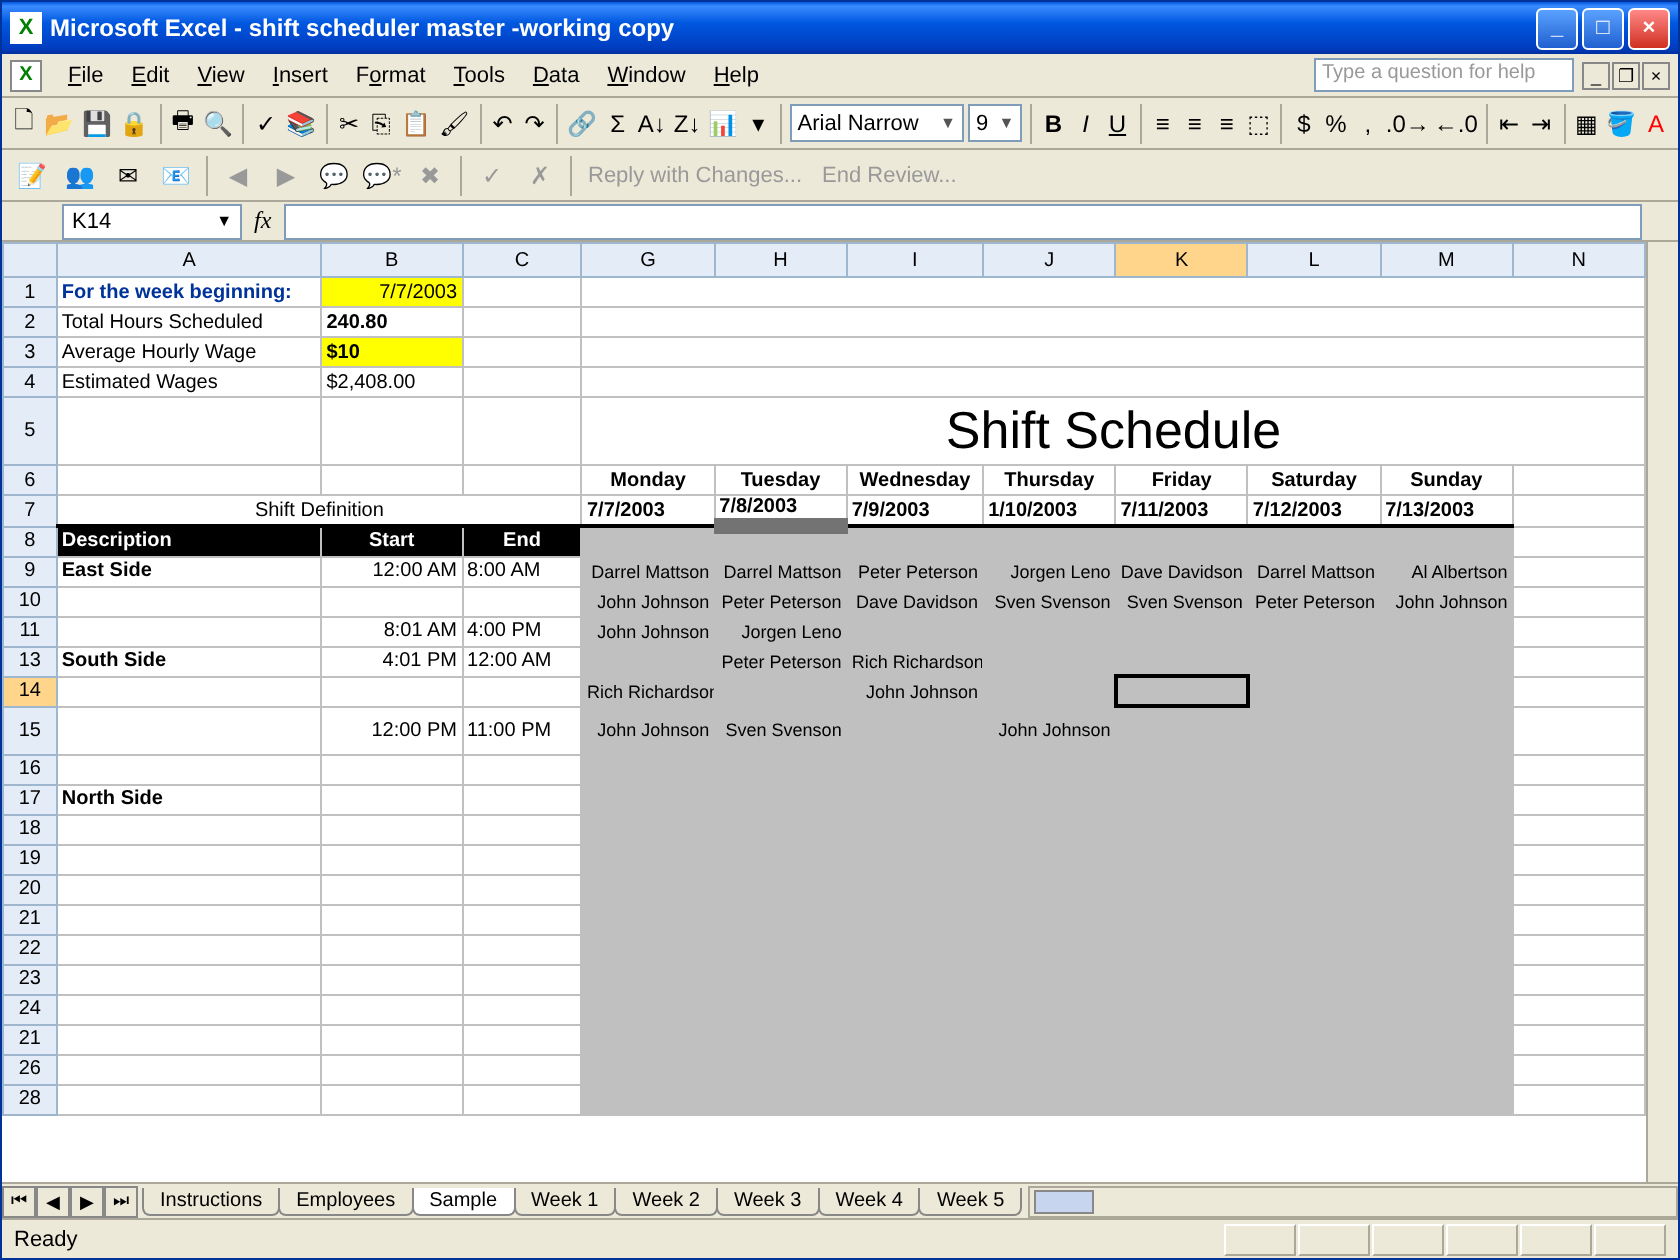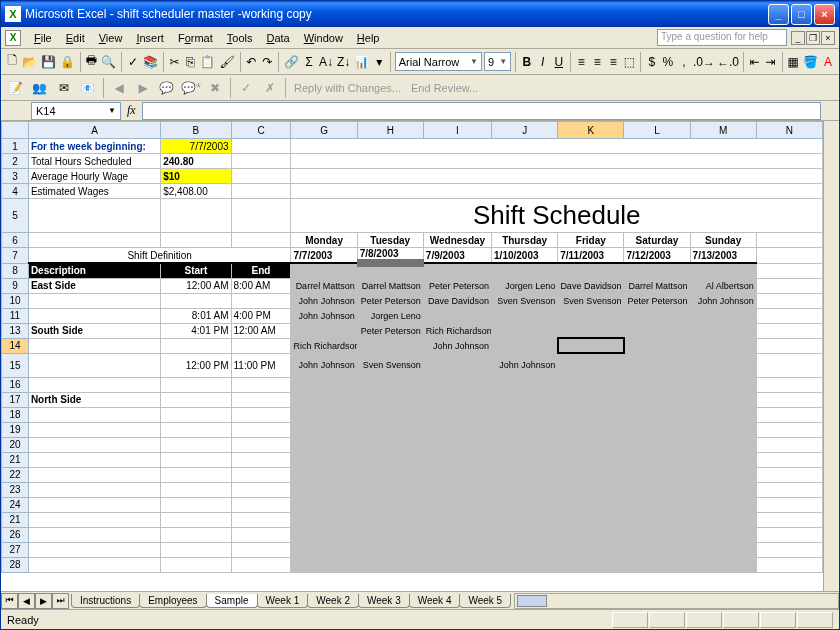--- a/index.html
+++ b/index.html
@@ -1,20 +1,20 @@
 <!DOCTYPE html>
 <html><head>
 <meta charset="utf-8">
 <style>
 * { box-sizing: border-box; margin: 0; padding: 0; }
 body { font-family: Tahoma, Arial, sans-serif; font-size: 11px; background: #1a5f1a; overflow: hidden; }
 .window { width: 840px; height: 630px; background: #ece9d8; display: flex; flex-direction: column; border: 1px solid #003399; }
 .titlebar { height: 26px; background: linear-gradient(to bottom, #0058e0 0%, #3a8bff 8%, #0058e0 40%, #003dc0 88%, #0030a0 100%); display: flex; align-items: center; padding: 0 4px; color: white; }
 .titlebar .app-icon { width: 16px; height: 16px; background: #fff; margin-right: 4px; display:flex; align-items:center; justify-content:center; font-weight:bold; color:#008000; font-size:11px;}
-.titlebar .title-text { font-weight: normal; font-size: 12px; flex: 1; }
+.titlebar .title-text { font-weight: bold; font-size: 12px; flex: 1; }
 .titlebar .winbtns { display: flex; gap: 2px; }
 .titlebar .winbtn { width: 21px; height: 21px; border: 1px solid #fff; border-radius: 3px; display: flex; align-items: center; justify-content: center; font-weight: bold; font-size: 11px; color: white; cursor: pointer;}
 .winbtn.min,.winbtn.max,.winbtn.doc-close { background: linear-gradient(to bottom,#5aa1ff,#2060d0); }
 .winbtn.close { background: linear-gradient(to bottom,#f88,#d03020); }
 .menubar { height: 22px; background: #ece9d8; display: flex; align-items: center; padding: 0 4px; border-bottom: 1px solid #aca899; position: relative;}
 .menubar .doc-icon { width:16px; height:16px; background:#fff; border:1px solid #888; margin-right:6px; display:flex;align-items:center;justify-content:center;color:#008000;font-weight:bold;font-size:10px;}
 .menubar .menu-item { padding: 2px 7px; cursor: pointer; }
 .menubar .menu-item u { text-decoration: underline; }
 .menubar .help-box { margin-left: auto; width: 130px; height: 17px; border: 1px solid #7f9db9; background: white; font-size: 10px; color: #999; padding: 1px 3px; }
 .menubar .endbtns { display:flex; gap:1px; margin-left:4px;}
@@ -533,34 +533,20 @@
               <td class="shaded bordered right" style="font-size: 9px;"></td>
               <td class="shaded bordered right" style="font-size: 9px;"></td>
               <td class="shaded bordered right" style="font-size: 9px;"></td>
               <td class="shaded bordered right" style="font-size: 9px;"></td>
               <td class="shaded bordered right" style="font-size: 9px;"></td>
               <td class="shaded bordered right" style="font-size: 9px;"></td>
               <td class="shaded bordered right" style="font-size: 9px;"></td>
               <td></td>
             </tr>
             <tr>
-              <th class="rowh">27</th>
-              <td class="bold"></td>
-              <td class="right"></td>
-              <td></td>
-              <td class="shaded bordered right" style="font-size: 9px;"></td>
-              <td class="shaded bordered right" style="font-size: 9px;"></td>
-              <td class="shaded bordered right" style="font-size: 9px;"></td>
-              <td class="shaded bordered right" style="font-size: 9px;"></td>
-              <td class="shaded bordered right" style="font-size: 9px;"></td>
-              <td class="shaded bordered right" style="font-size: 9px;"></td>
-              <td class="shaded bordered right" style="font-size: 9px;"></td>
-              <td></td>
-            </tr>
-            <tr>
               <th class="rowh">28</th>
               <td class="bold"></td>
               <td class="right"></td>
               <td></td>
               <td class="shaded bordered right" style="font-size: 9px;"></td>
               <td class="shaded bordered right" style="font-size: 9px;"></td>
               <td class="shaded bordered right" style="font-size: 9px;"></td>
               <td class="shaded bordered right" style="font-size: 9px;"></td>
               <td class="shaded bordered right" style="font-size: 9px;"></td>
               <td class="shaded bordered right" style="font-size: 9px;"></td>

